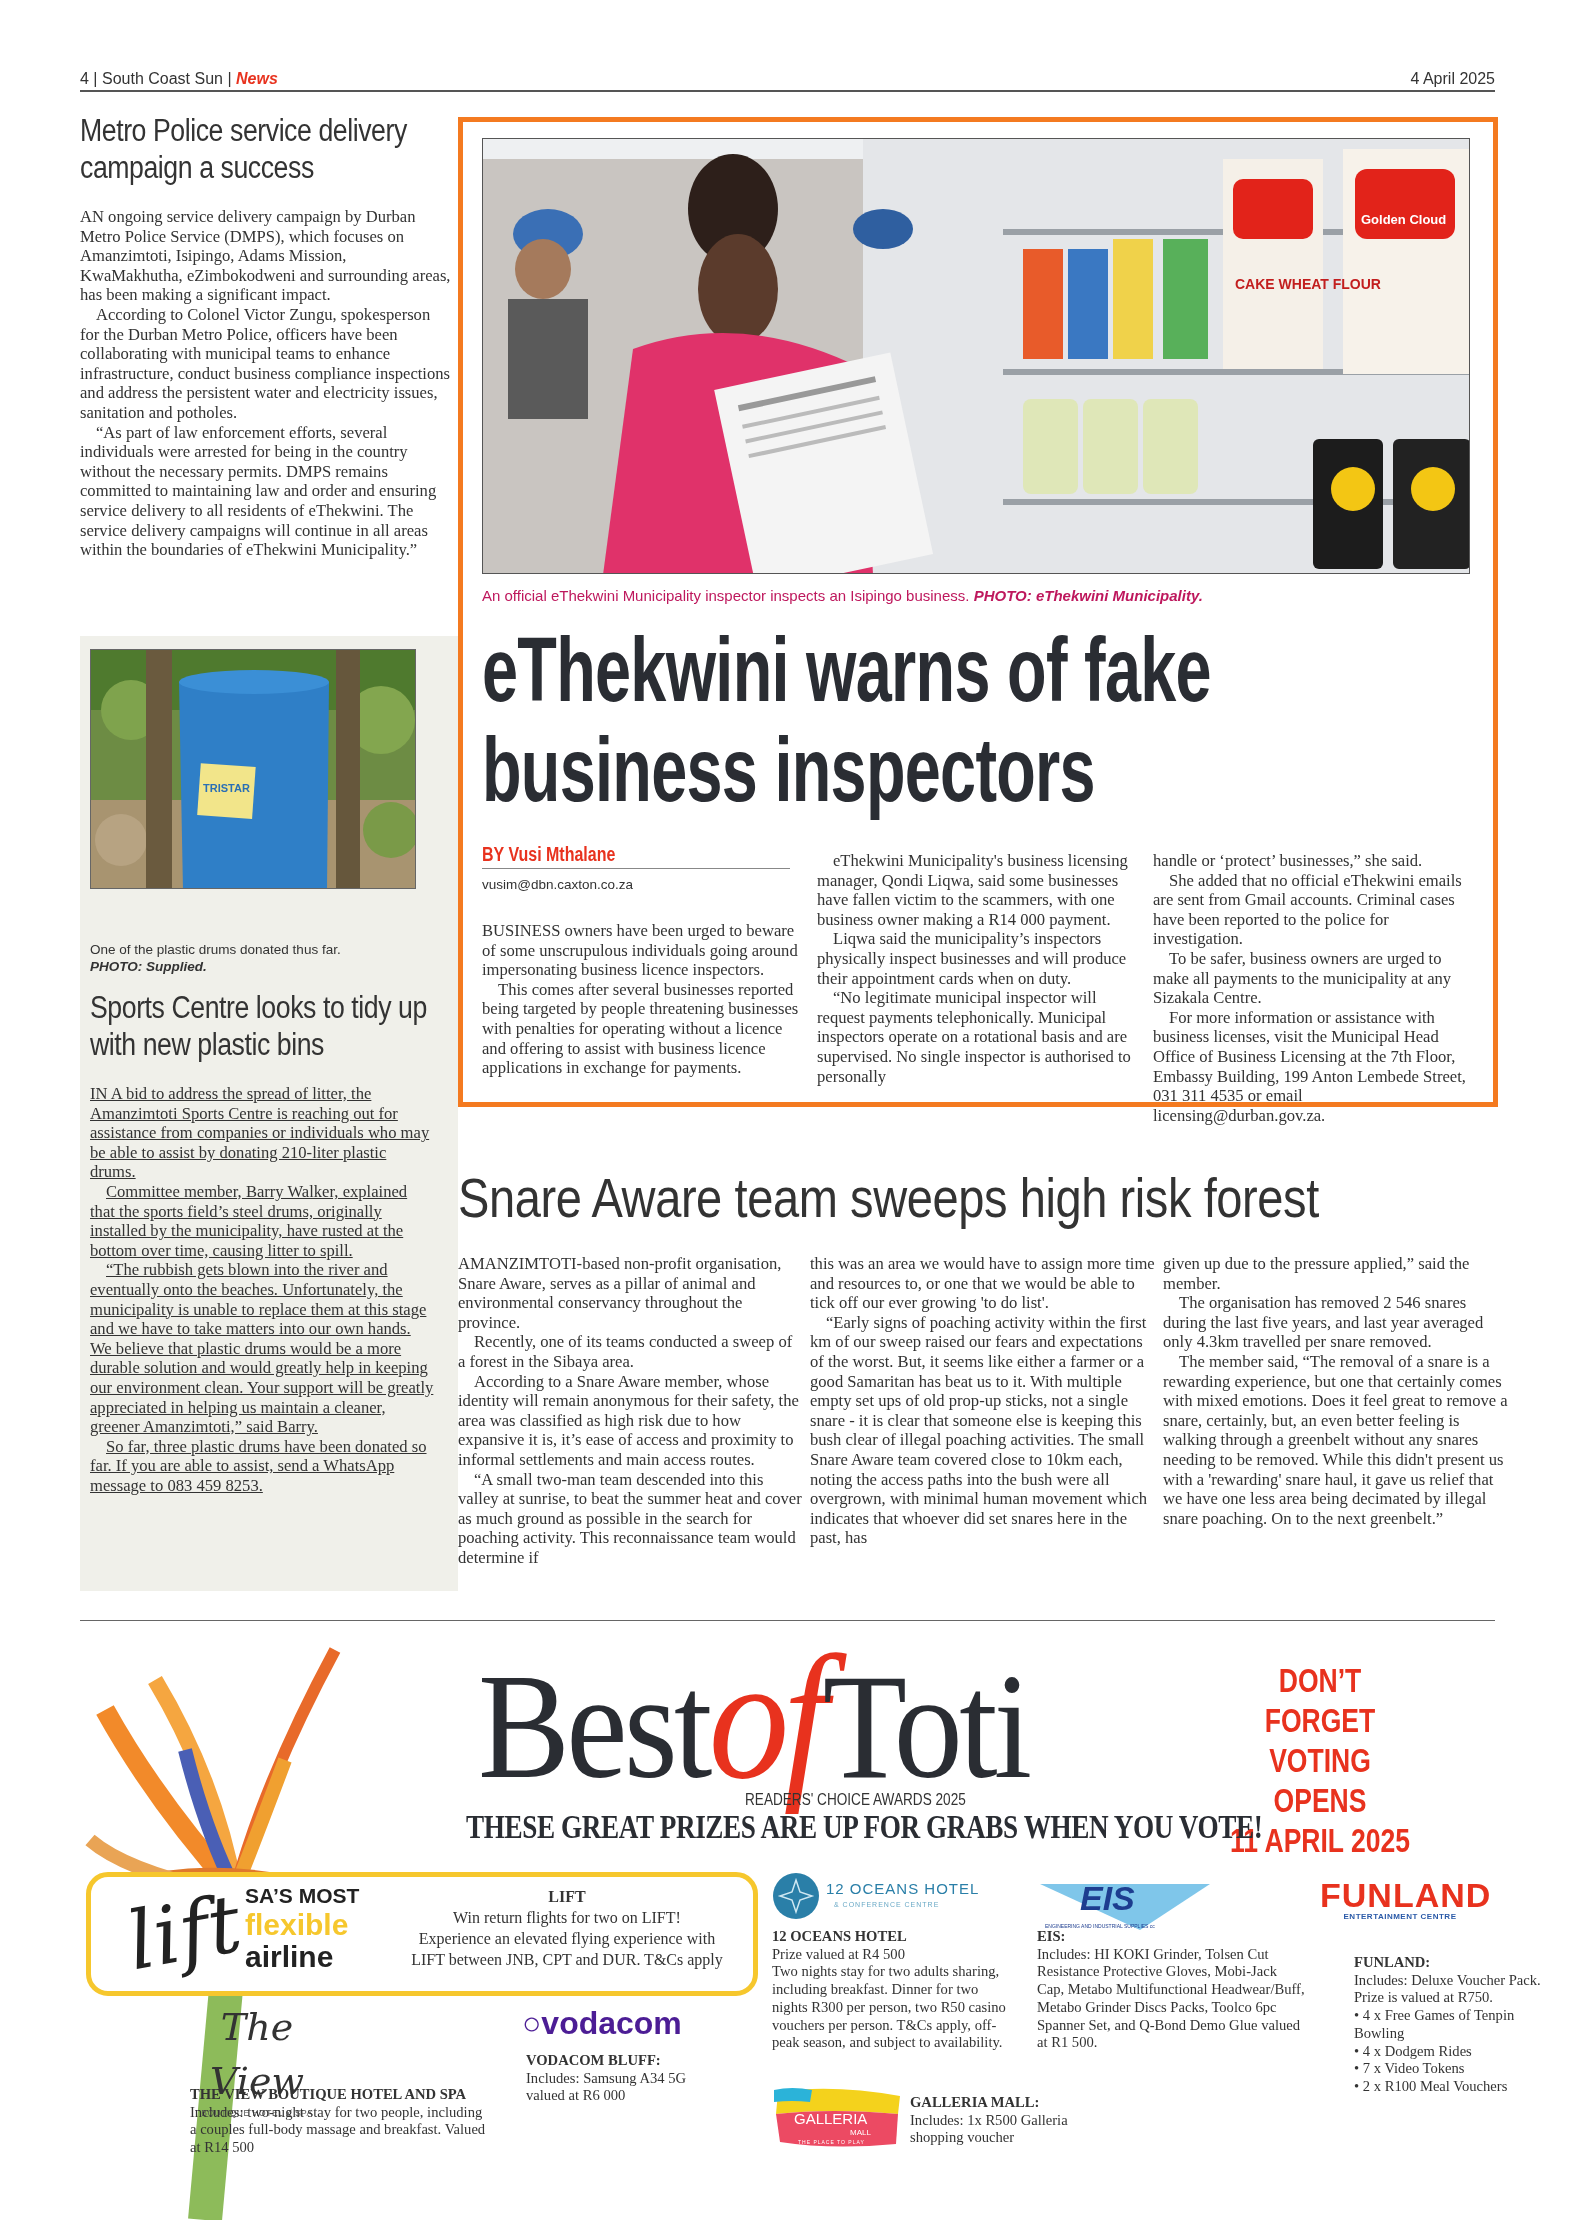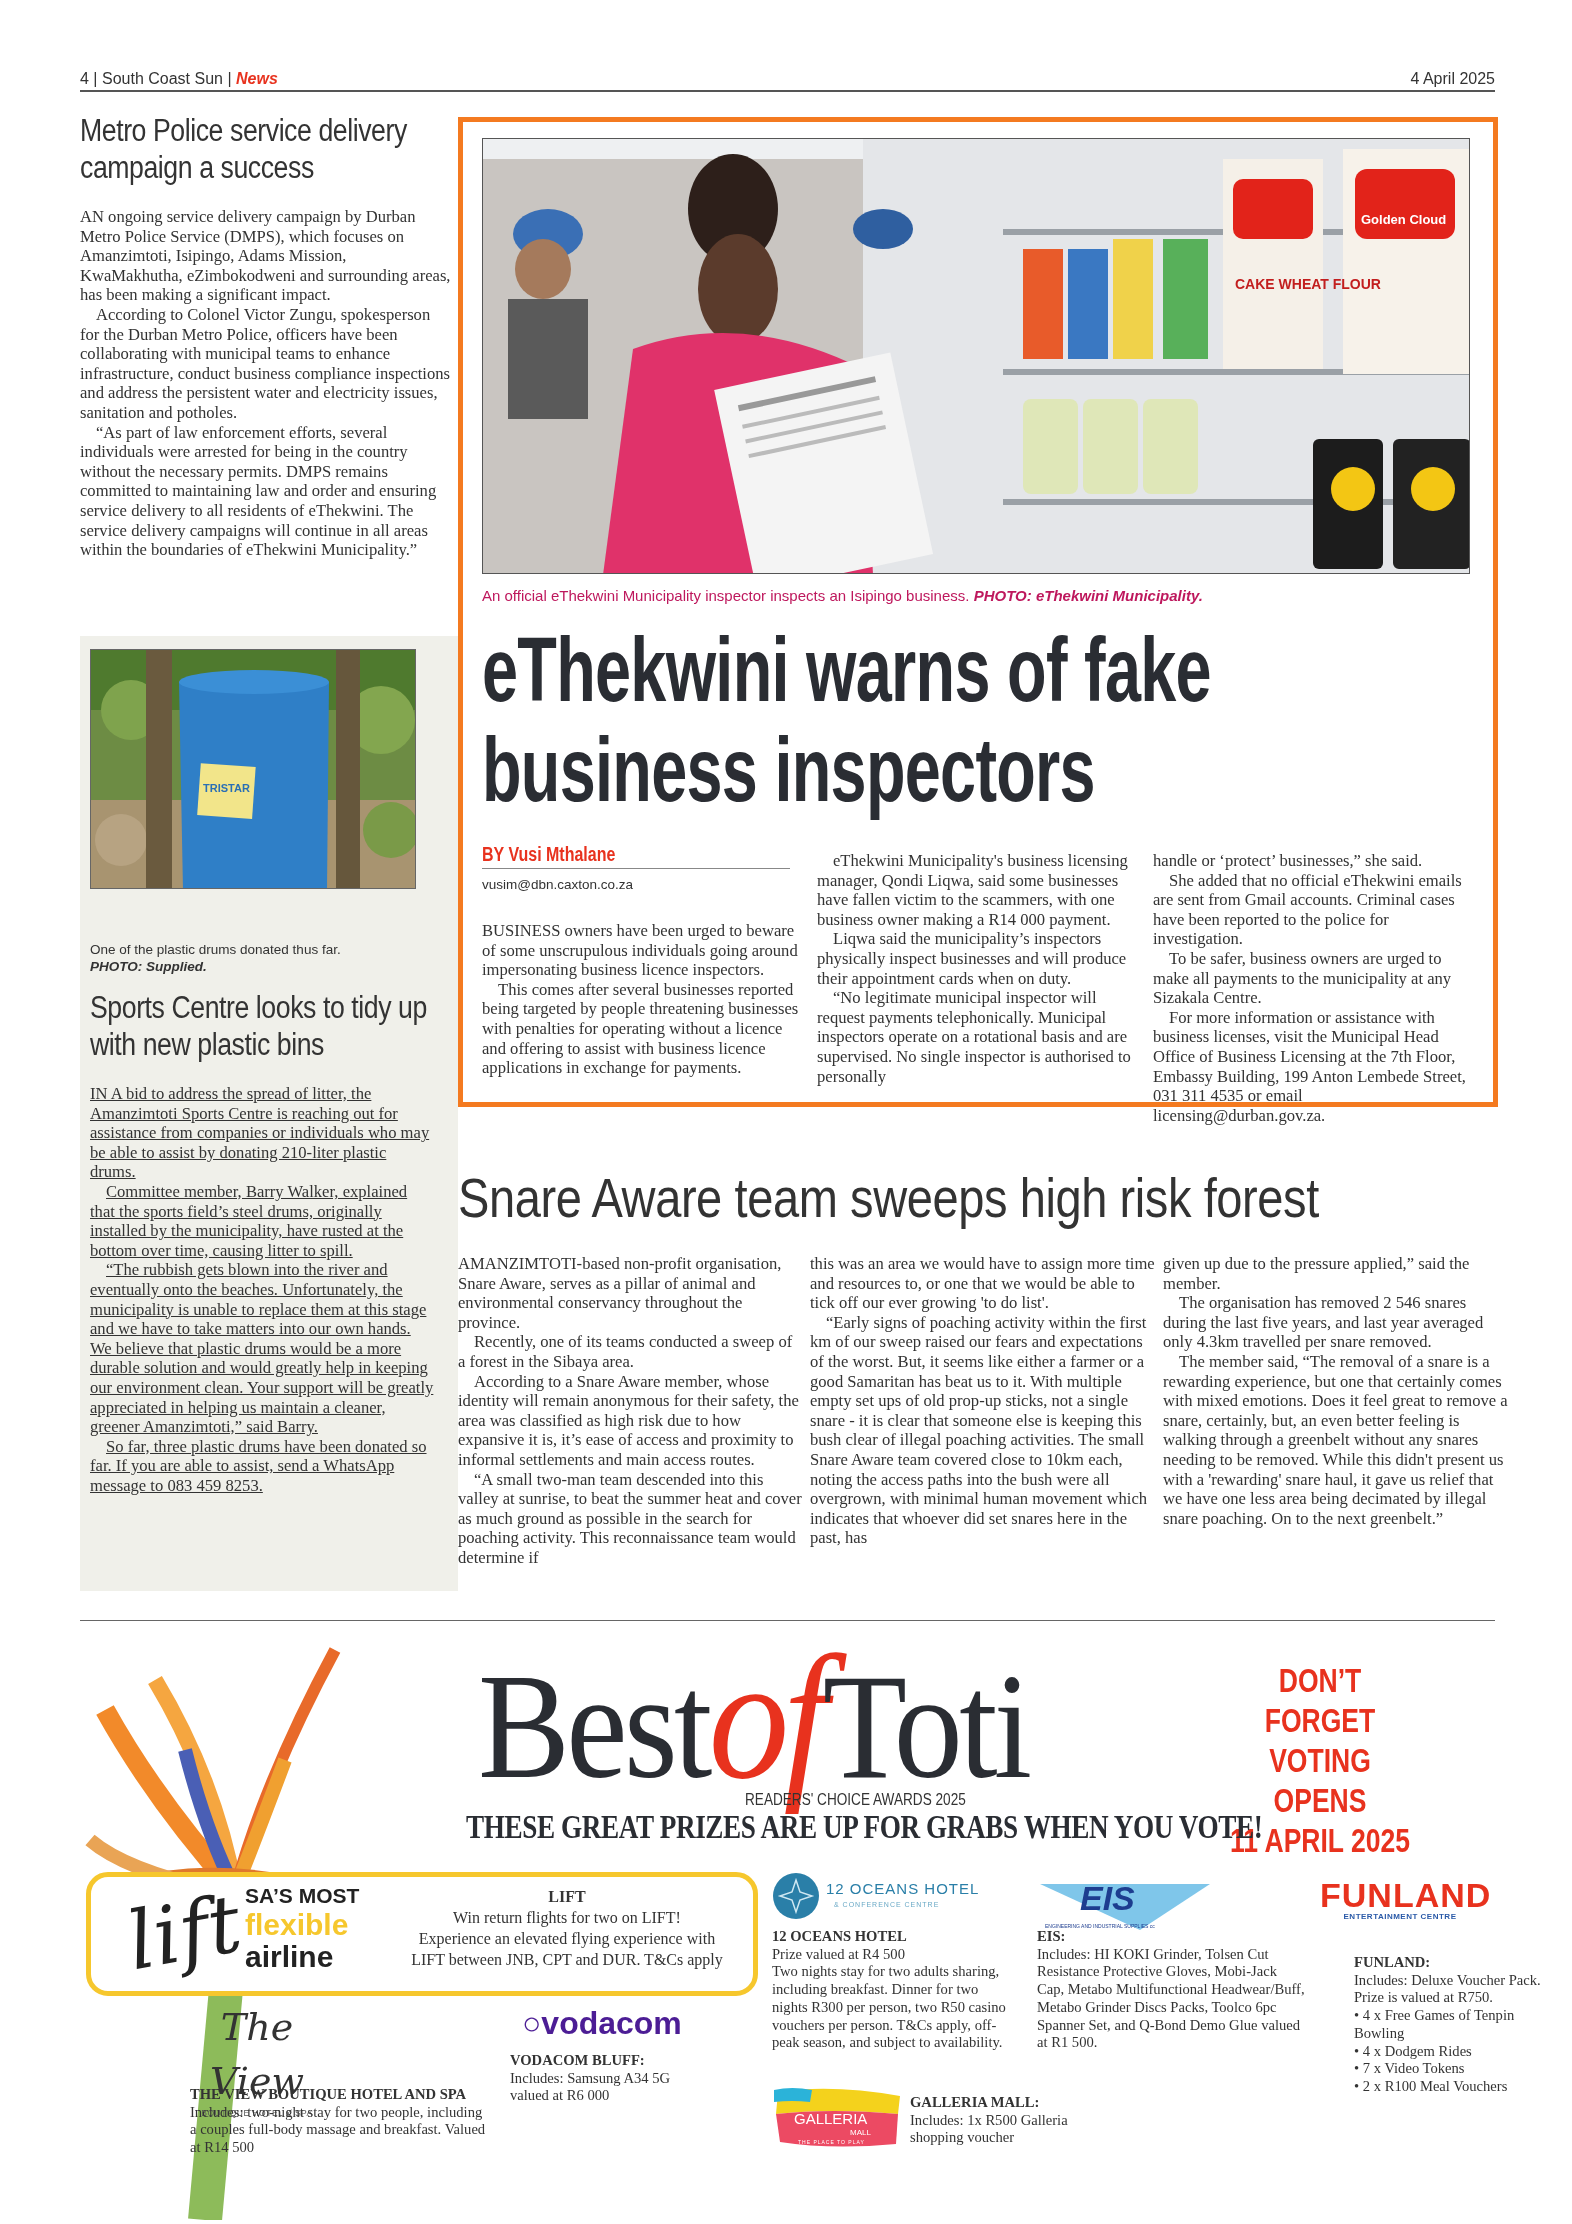--- a/index.html
+++ b/index.html
@@ -83,21 +83,21 @@
   .funland-logo .fl { font-family: "Liberation Sans", sans-serif; font-size: 34px; font-weight: bold; color: #e8321e; line-height: 34px; display: block; letter-spacing: 1px; }
   .funland-logo .sub { font-family: "Liberation Sans", sans-serif; font-size: 8px; color: #2a5aa8; display: block; font-weight: bold; letter-spacing: 0.5px; }
   .funland-prize { left: 1354px; top: 1954px; width: 190px; }
 
   .view-logo { left: 182px; top: 2000px; width: 150px; height: 80px; text-align: center; }
   .view-logo .script { font-family: "DejaVu Serif", serif; font-style: italic; font-size: 38px; color: #333; display: block; line-height: 54px; }
   .view-logo .sub { font-family: "Liberation Sans", sans-serif; font-size: 8.5px; color: #555; display: block; letter-spacing: 0.5px; }
   .view-prize { left: 190px; top: 2086px; width: 300px; }
 
   .voda-logo { left: 522px; top: 2005px; font-family: "Liberation Sans", sans-serif; font-weight: bold; font-size: 32px; color: #4c1d95; line-height: 36px; }
-  .voda-prize { left: 510px; top: 2052px; width: 190px; }
+  .voda-prize { left: 526px; top: 2052px; width: 190px; }
 
   .galleria-logo { left: 772px; top: 2084px; width: 130px; height: 66px; }
   .galleria-prize { left: 910px; top: 2094px; width: 200px; }
 
   svg { display: block; }
 </style>
 </head>
 <body>
 
 <div class="abs folio">

